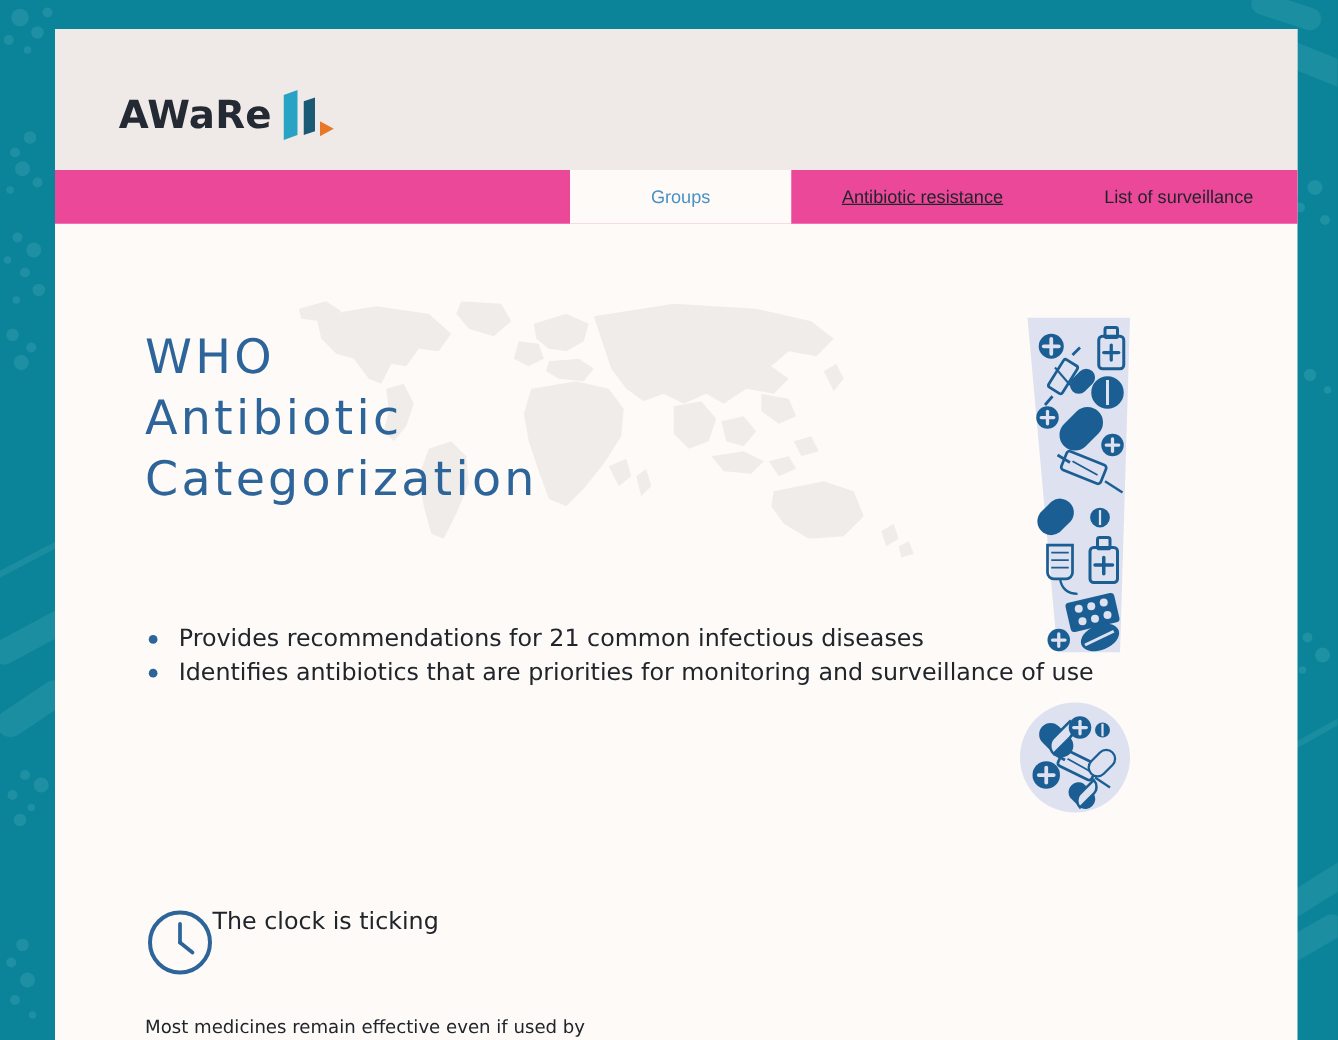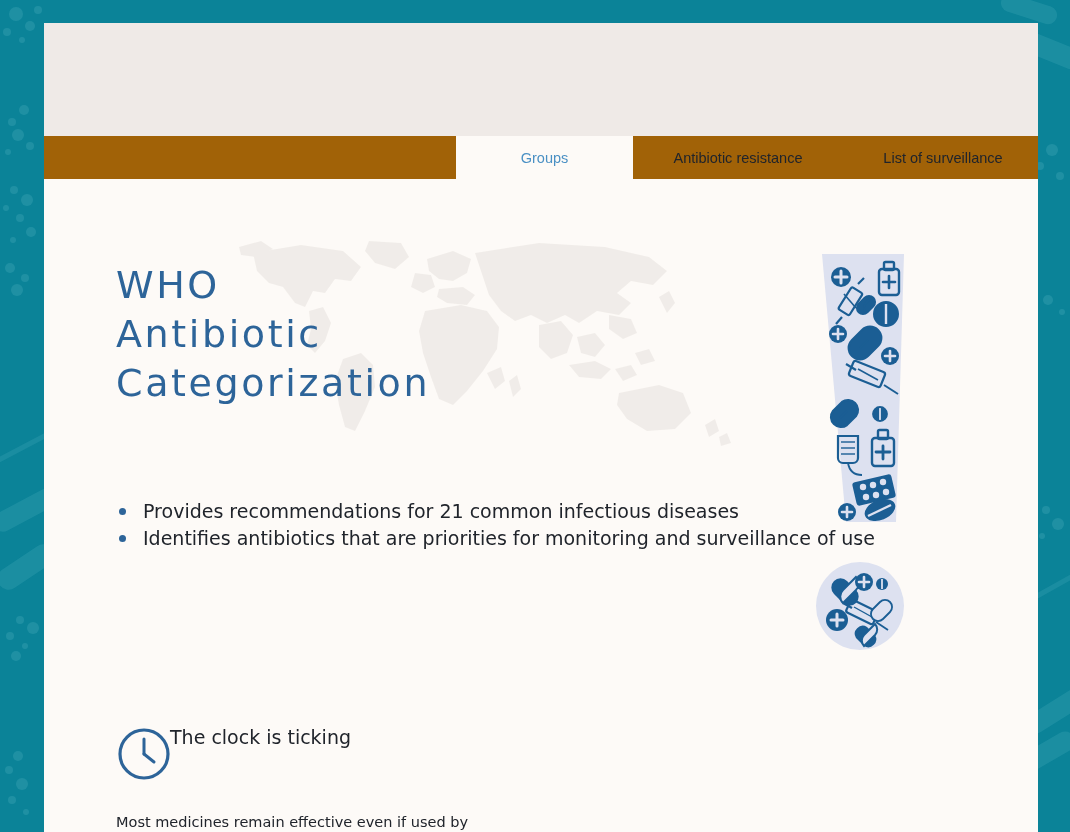--- a/index.html
+++ b/index.html
@@ -65,21 +65,21 @@
     display: block;
   }
 
   
   #tab-bar {
     position: absolute;
     left: 0;
     top: 113px;
     width: 1020px;
     height: 43px;
-    background: #a16207;
+    background: #ec4899;
     display: flex;
     align-items: stretch;
   }
   #tab-spacer {
     width: 412px;
     flex: none;
   }
   .tab {
     flex: none;
     display: flex;
@@ -88,21 +88,21 @@
     font-size: 14.5px;
     color: #20242b;
     height: 43px;
     cursor: pointer;
   }
   .tab.active {
     background: #fdfaf7;
     color: #4a90c4;
   }
   #tab-0 { width: 177px; }
-  #tab-1 { width: 210px; }
+  #tab-1 { width: 210px; text-decoration: underline; }
   #tab-2 { width: 200px; }
 
   
   #content {
     position: absolute;
     left: 0;
     top: 133px;
     width: 994px;
     height: 676px;
   }
@@ -251,20 +251,28 @@
   </g>
   <g stroke="#2a98aa" stroke-width="5" fill="none" opacity="0.5">
     <path d="M -20 470 L 52 432"></path>
     <path d="M 1030 600 L 1080 572"></path>
   </g>
 </svg>
 
 <div id="page-card">
 
   <header id="site-header">
+    <div id="logo-block">
+      <span id="logo-wordmark">AWaRe</span>
+      <svg id="logo-mark" width="44" height="44" viewBox="0 0 44 44" xmlns="http://www.w3.org/2000/svg">
+        <polygon points="2,6 13,2 13,38 2,42" fill="#29a3c4"></polygon>
+        <polygon points="18,11 27,8 27,35 18,38" fill="#1b5a74"></polygon>
+        <polygon points="31,27 42,33 31,39" fill="#e8772a"></polygon>
+      </svg>
+    </div>
 
     <nav id="tab-bar">
       <div id="tab-spacer"></div>
       <div class="tab active" id="tab-0">
         <span>Groups</span>
       </div>
       <div class="tab" id="tab-1">
         <span>Antibiotic resistance</span>
       </div>
       <div class="tab" id="tab-2">

